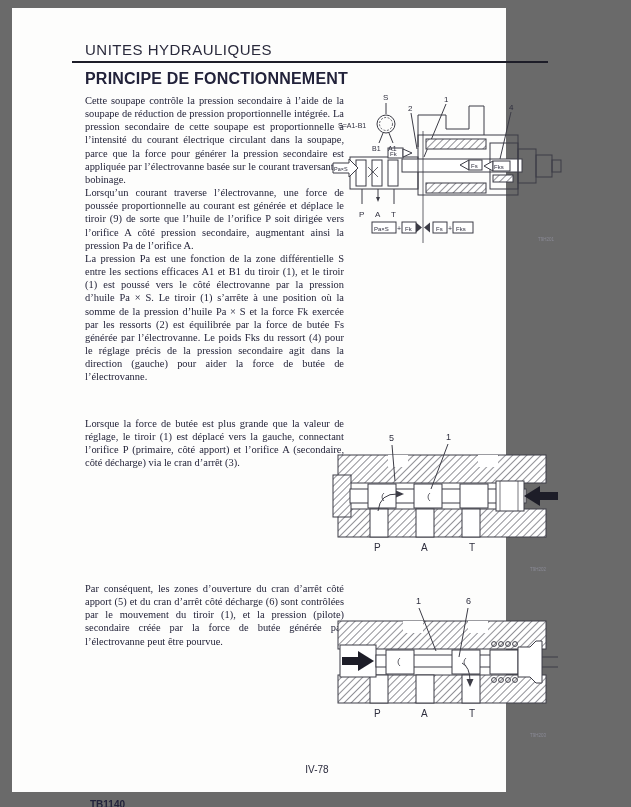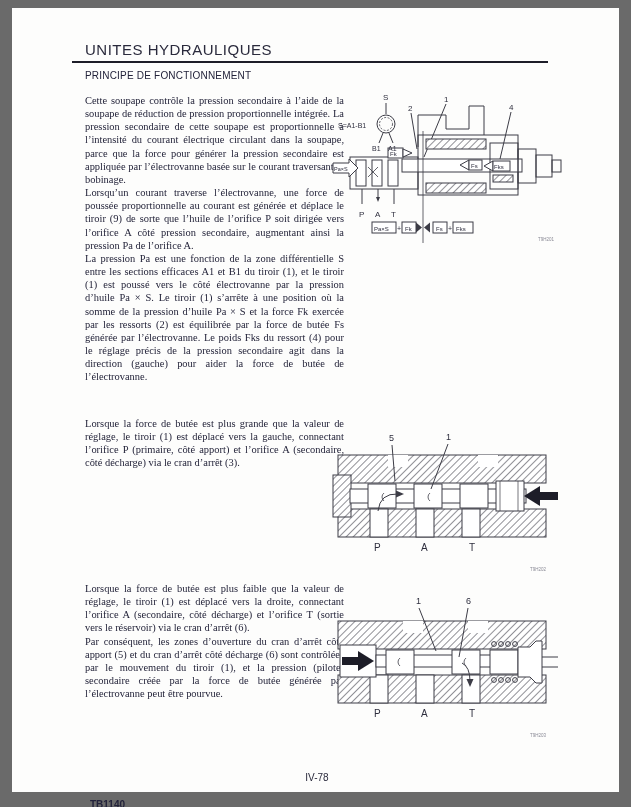--- a/index.html
+++ b/index.html
@@ -3,40 +3,40 @@
 <meta charset="utf-8">
 <style>
   html,body{margin:0;padding:0;}
   body{
     width:631px;height:807px;
     background:#6a6a6a;
     font-family:"Liberation Sans",sans-serif;
     position:relative;overflow:hidden;
   }
   .page{
-    position:absolute;left:12px;top:8px;width:607px;height:784px;
+    position:absolute;left:12px;top:8px;width:494px;height:784px;
     background:#fdfdfc;
   }
   
   .hdr-title{
     position:absolute;left:73px;top:33px;
     font-family:"Liberation Sans",sans-serif;
     font-size:15px;font-weight:500;letter-spacing:.5px;color:#2a2a3c;
   }
   .hdr-sub{
     position:absolute;right:74px;top:40px;
     font-size:7.6px;color:#2a2a3c;letter-spacing:.1px;
   }
   .hdr-rule{
     position:absolute;left:60px;top:53px;width:476px;height:0;
     border-bottom:2.6px solid #1d1d28;
   }
   .section-title{
     position:absolute;left:73px;top:62px;
-    font-size:10px;font-weight:normal;color:#22223a;letter-spacing:.2px;
+    font-size:16px;font-weight:bold;color:#22223a;letter-spacing:.2px;
   }
   
   .tcol{
     position:absolute;width:259px;left:73px;
     font-family:"Liberation Serif",serif;
     font-size:10.45px;line-height:13.15px;color:#24243a;
     text-align:justify;
   }
   .tcol p{margin:0;padding:0;}
   .tb1{top:86px;} .tb2{top:409px;} .tb3{top:574px;}
@@ -47,21 +47,21 @@
   .fig3{left:316px;top:583px;}
   svg text{font-family:"Liberation Sans",sans-serif;fill:#2e2e3e;}
   .figcode{fill:#8a8a96;}
   
   .ftr-code{
     position:absolute;left:78px;top:755px;
     font-size:10px;font-weight:bold;color:#22223a;margin-top:36px;
   }
   .ftr-page{
     position:absolute;left:270px;top:756px;width:70px;text-align:center;
-    font-size:10px;color:#2a2a3c;margin-top:8px;
+    font-size:10px;color:#2a2a3c;
   }
 </style>
 </head>
 <body>
 
 <div class="page">
 
   <div class="hdr-title">UNITES HYDRAULIQUES</div>
   <div class="hdr-rule"></div>
   <div class="section-title">PRINCIPE DE FONCTIONNEMENT</div>
@@ -70,21 +70,20 @@
     <p>Cette soupape contrôle la pression secondaire à l’aide de la soupape de réduction de pression proportionnelle intégrée. La pression secondaire de cette soupape est proportionnelle à l’intensité du courant électrique circulant dans la soupape, parce que la force pour générer la pression secondaire est appliquée par l’électrovanne basée sur le courant traversant le bobinage.</p>
     <p>Lorsqu’un courant traverse l’électrovanne, une force de poussée proportionnelle au courant est générée et déplace le tiroir (9) de sorte que l’huile de l’orifice P soit dirigée vers l’orifice A côté pression secondaire, augmentant ainsi la pression Pa de l’orifice A.</p>
     <p>La pression Pa est une fonction de la zone différentielle S entre les sections efficaces A1 et B1 du tiroir (1), et le tiroir (1) est poussé vers le côté électrovanne par la pression d’huile Pa × S.  Le tiroir (1) s’arrête à une position où la somme de la pression d’huile Pa × S et la force Fk exercée par les ressorts (2) est équilibrée par la force de butée Fs générée par l’électrovanne. Le poids Fks du ressort (4) pour le réglage précis de la pression secondaire agit dans la direction (gauche) pour aider la force de butée de l’électrovanne.</p>
   </div>
 
   <div class="tcol tb2">
     <p>Lorsque la force de butée est plus grande que la valeur de réglage, le tiroir (1) est déplacé vers la gauche, connectant l’orifice P (primaire, côté apport) et l’orifice A (secondaire, côté décharge) via le cran d’arrêt (3).</p>
   </div>
 
   <div class="tcol tb3">
-    <p>Lorsque la force de butée est plus faible que la valeur de réglage, le tiroir (1) est déplacé vers la droite, connectant l’orifice A (secondaire, côté décharge) et l’orifice T (sortie vers le réservoir) via le cran d’arrêt (6).</p>
     <p>Par conséquent, les zones d’ouverture du cran d’arrêt côté apport (5) et du cran d’arrêt côté décharge (6) sont contrôlées par le mouvement du tiroir (1), et la pression (pilote) secondaire créée par la force de butée générée par l’électrovanne peut être pourvue.</p>
   </div>
 
   <svg class="fig fig1" width="244" height="166" viewBox="0 0 244 166">
     <defs>
       <pattern id="h1" width="5" height="5" patternUnits="userSpaceOnUse" patternTransform="rotate(45)">
         <rect width="5" height="5" fill="#fff"></rect>
         <line x1="0" y1="0" x2="0" y2="5" stroke="#55555f" stroke-width="1.3"></line>
       </pattern>
     </defs>

